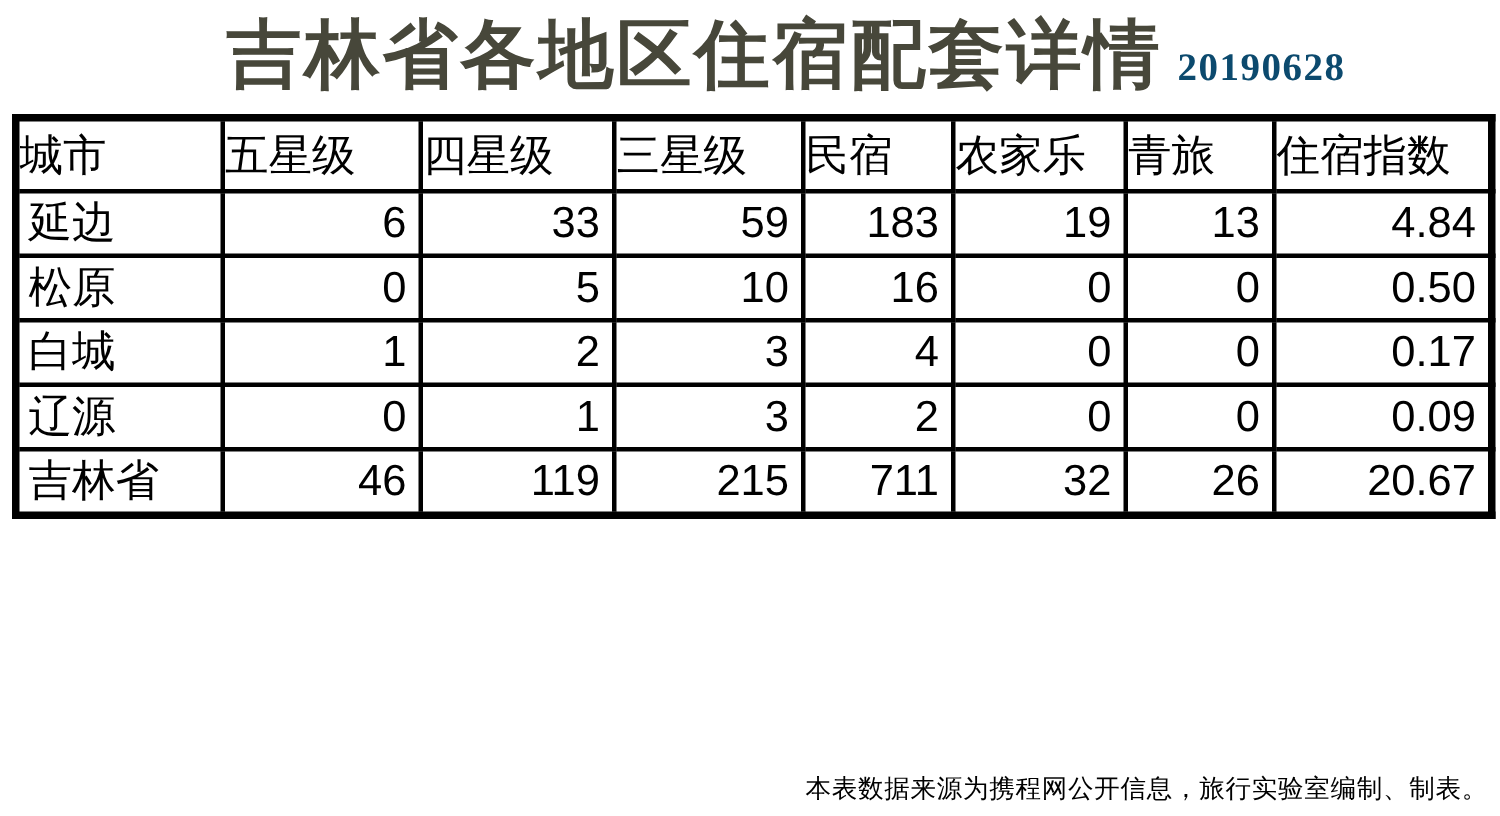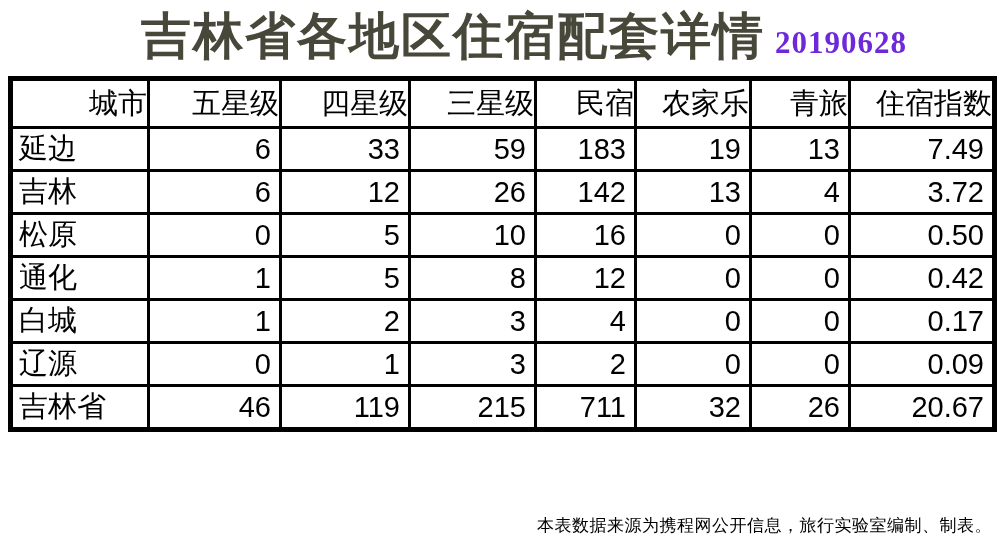--- a/index.html
+++ b/index.html
@@ -28,22 +28,22 @@
     font-family: Liberation Sans, sans-serif;
     font-weight: bold;
     font-size: 50px;
     color: #47473a;
     letter-spacing: 2px;
     margin-left: 48px;
   }
   .title-date {
     font-family: "Liberation Serif", serif;
     font-weight: bold;
-    font-size: 31px;
-    color: #6d28d9;
+    font-size: 26px;
+    color: #0c4a6e;
     margin-left: 10px;
     letter-spacing: 1px;
   }
   table.data-table {
     position: absolute;
     left: 8px;
     top: 76px;
     width: 984px;
     border-collapse: collapse;
     table-layout: fixed;
@@ -54,21 +54,21 @@
     border: 3px solid #000;
     padding: 0;
     font-weight: normal;
     font-size: 29px;
     white-space: nowrap;
     overflow: hidden;
     vertical-align: middle;
   }
   .data-table thead th {
     height: 45px;
-    text-align: right;
+    text-align: left;
   }
   .data-table tbody td {
     height: 35px;
   }
   .data-table td.city {
     text-align: left;
     padding-left: 6px;
   }
   .data-table td.num {
     text-align: right;
@@ -122,51 +122,31 @@
   </thead>
   <tbody>
       <tr>
         <td class="city">延边</td>
         <td class="num">6</td>
         <td class="num">33</td>
         <td class="num">59</td>
         <td class="num">183</td>
         <td class="num">19</td>
         <td class="num">13</td>
-        <td class="num">7.49</td>
-      </tr>
-      <tr>
-        <td class="city">吉林</td>
-        <td class="num">6</td>
-        <td class="num">12</td>
-        <td class="num">26</td>
-        <td class="num">142</td>
-        <td class="num">13</td>
-        <td class="num">4</td>
-        <td class="num">3.72</td>
+        <td class="num">4.84</td>
       </tr>
       <tr>
         <td class="city">松原</td>
         <td class="num">0</td>
         <td class="num">5</td>
         <td class="num">10</td>
         <td class="num">16</td>
         <td class="num">0</td>
         <td class="num">0</td>
         <td class="num">0.50</td>
-      </tr>
-      <tr>
-        <td class="city">通化</td>
-        <td class="num">1</td>
-        <td class="num">5</td>
-        <td class="num">8</td>
-        <td class="num">12</td>
-        <td class="num">0</td>
-        <td class="num">0</td>
-        <td class="num">0.42</td>
       </tr>
       <tr>
         <td class="city">白城</td>
         <td class="num">1</td>
         <td class="num">2</td>
         <td class="num">3</td>
         <td class="num">4</td>
         <td class="num">0</td>
         <td class="num">0</td>
         <td class="num">0.17</td>

